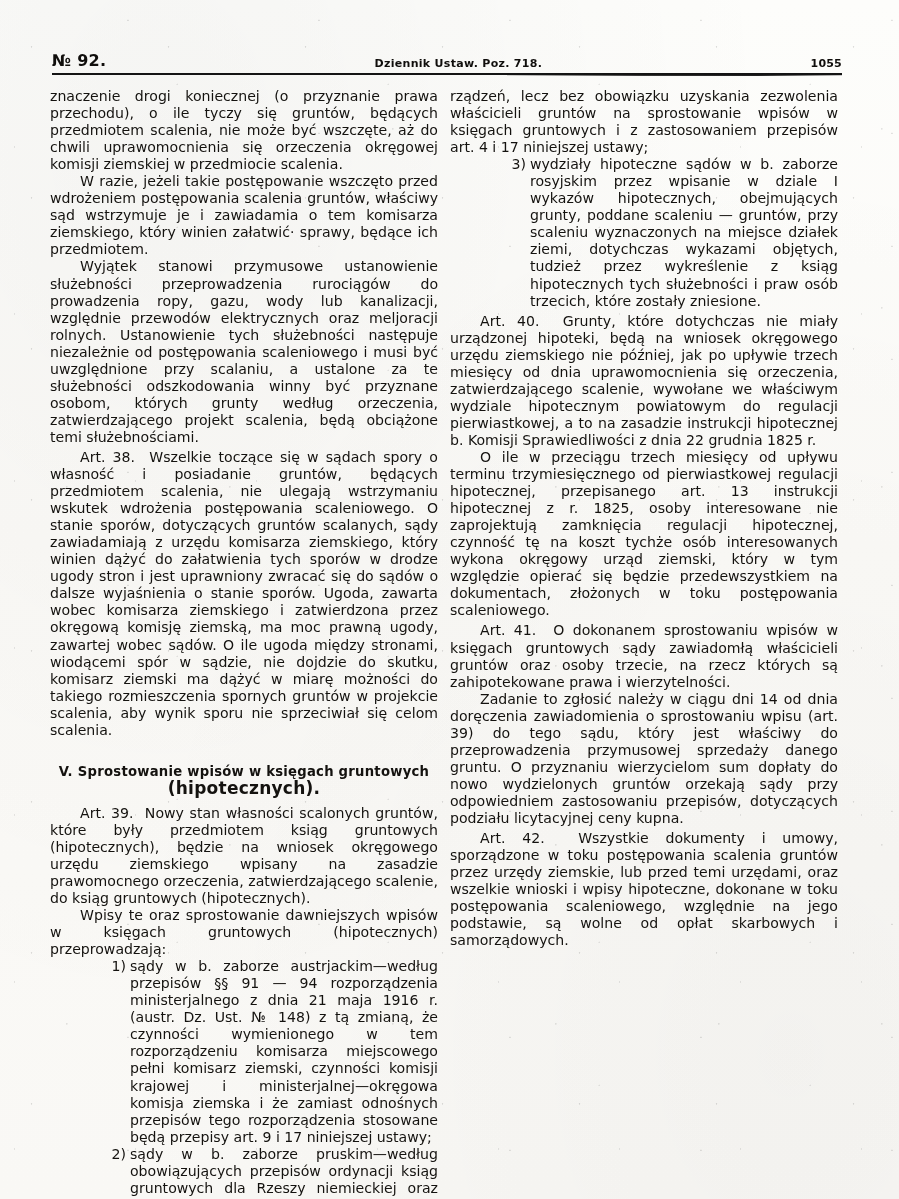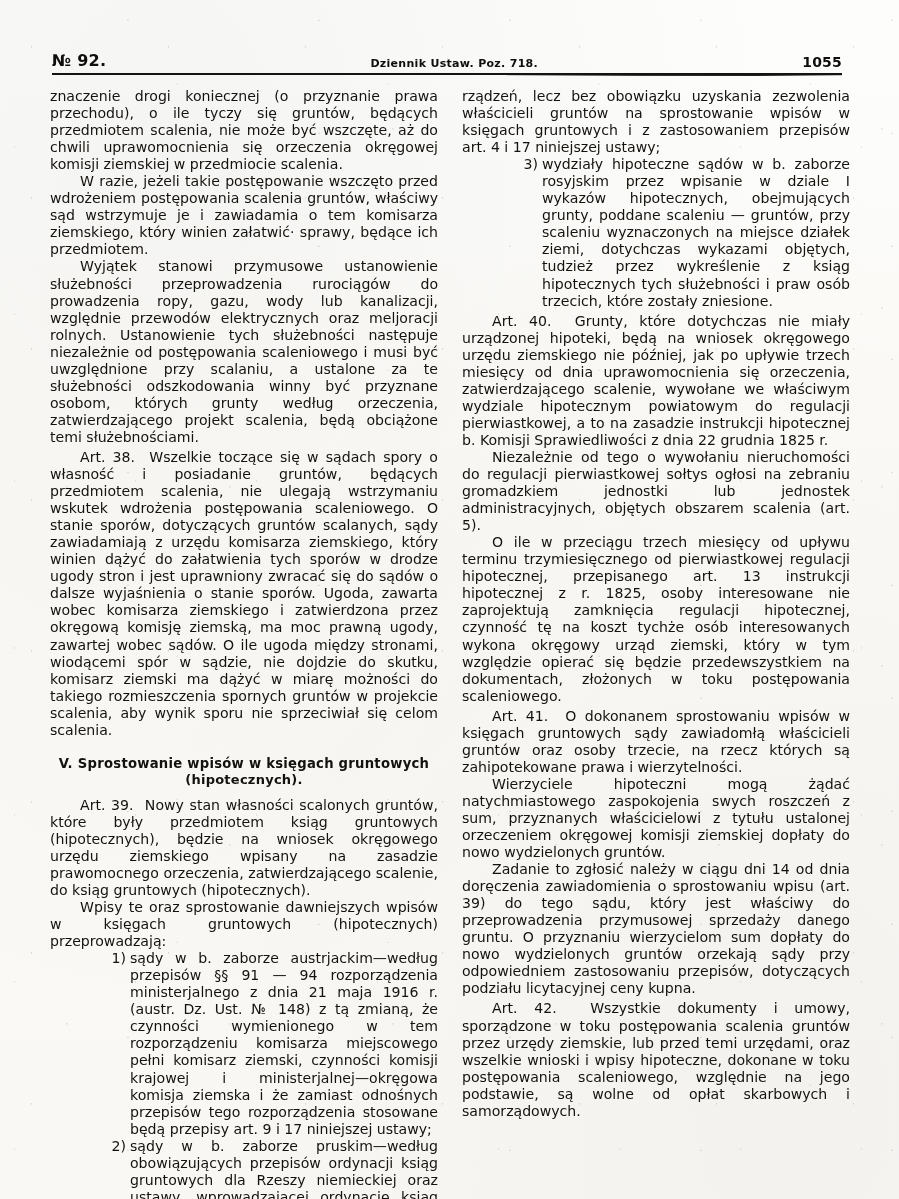--- a/index.html
+++ b/index.html
@@ -41,21 +41,21 @@
     display: flex;
     align-items: flex-end;
     justify-content: space-between;
     font-weight: bold;
     font-size: 16.5px;
     letter-spacing: 0.2px;
     color: #100e0c;
   }
   .runhead .issue   { font-size: 16px; }
   .runhead .center  { font-size: 11px; letter-spacing: 0.3px; }
-  .runhead .pageno  { font-size: 14px; }
+  .runhead .pageno  { font-size: 11px; }
 
   .rule {
     position: absolute;
     left: 52px;
     top: 73px;
     width: 790px;
     height: 2px;
     background: #141414;
   }
   .rule::after {
@@ -70,21 +70,21 @@
   }
 
   
   .columns {
     position: absolute;
     left: 50px;
     top: 88px;
     width: 800px;
     height: 1075px;
     display: flex;
-    gap: 24px;
+    gap: 12px;
   }
   .col {
     width: 388px;
     font-size: 14.1px;
     line-height: 17.05px;
     text-align: justify;
     text-justify: inter-word;
     hyphens: manual;
   }
 
@@ -93,29 +93,29 @@
     text-indent: 30px;
     text-align: justify;
   }
   p.body.noindent { text-indent: 0; }
   p.art { margin: 0; text-indent: 30px; text-align: justify; }
   p.art .artno { font-weight: normal; }
   .gap { height: 3px; }
 
   
   .sechead {
-    margin: 17px 0 9px 0;
+    margin: 25px 0 9px 0;
     text-align: center;
     font-weight: bold;
     font-size: 13.2px;
     line-height: 16px;
     letter-spacing: 0.25px;
   }
   .sechead .num { margin-right: 5px; }
-  .sechead .sub { display: block; font-size: 13px; }
+  .sechead .sub { display: block; font-size: 17px; }
 
   
   ol.numlist {
     margin: 0;
     padding: 0;
     list-style: none;
   }
   ol.numlist > li {
     position: relative;
     padding-left: 28px;
@@ -203,29 +203,27 @@
           <span class="marker">3)</span>
           <span>wydziały hipoteczne sądów w b. zaborze rosyjskim przez wpisanie w dziale I wykazów hipotecznych, obejmujących grunty, poddane scaleniu — gruntów, przy scaleniu wyznaczonych na miejsce działek ziemi, dotychczas wykazami objętych, tudzież przez wykreślenie z ksiąg hipotecznych tych służebności i praw osób trzecich, które zostały zniesione.</span>
         </li>
       </ol>
 
       <div class="gap"></div>
 
       <p class="art"><span class="artno">Art. 40.</span>&nbsp;&nbsp;<span>Grunty, które dotychczas nie miały urządzonej hipoteki, będą na wniosek okręgowego urzędu ziemskiego nie później, jak po upływie trzech miesięcy od dnia uprawomocnienia się orzeczenia, zatwierdzającego scalenie, wywołane we właściwym wydziale hipotecznym powiatowym do regulacji pierwiastkowej, a to na zasadzie instrukcji hipotecznej b. Komisji Sprawiedliwości z dnia 22 grudnia 1825 r.</span></p>
 
 
-      <p class="body">Niezależnie od tego o wywołaniu nieruchomości do regulacji pierwiastkowej sołtys ogłosi na zebraniu gromadzkiem jednostki lub jednostek administracyjnych, objętych obszarem scalenia (art. 5).</p>
 
       <p class="body">O ile w przeciągu trzech miesięcy od upływu terminu trzymiesięcznego od pierwiastkowej regulacji hipotecznej, przepisanego art. 13 instrukcji hipotecznej z r. 1825, osoby interesowane nie zaprojektują zamknięcia regulacji hipotecznej, czynność tę na koszt tychże osób interesowanych wykona okręgowy urząd ziemski, który w tym względzie opierać się będzie przedewszystkiem na dokumentach, złożonych w toku postępowania scaleniowego.</p>
 
       <div class="gap"></div>
 
       <p class="art"><span class="artno">Art. 41.</span>&nbsp;&nbsp;<span>O dokonanem sprostowaniu wpisów w księgach gruntowych sądy zawiadomłą właścicieli gruntów oraz osoby trzecie, na rzecz których są zahipotekowane prawa i wierzytelności.</span></p>
 
-      <p class="body">Wierzyciele hipoteczni mogą żądać natychmiastowego zaspokojenia swych roszczeń z sum, przyznanych właścicielowi z tytułu ustalonej orzeczeniem okręgowej komisji ziemskiej dopłaty do nowo wydzielonych gruntów.</p>
 
       <p class="body">Zadanie to zgłosić należy w ciągu dni 14 od dnia doręczenia zawiadomienia o sprostowaniu wpisu (art. 39) do tego sądu, który jest właściwy do przeprowadzenia przymusowej sprzedaży danego gruntu. O przyznaniu wierzycielom sum dopłaty do nowo wydzielonych gruntów orzekają sądy przy odpowiedniem zastosowaniu przepisów, dotyczących podziału licytacyjnej ceny kupna.</p>
 
       <div class="gap"></div>
 
       <p class="art"><span class="artno">Art. 42.</span>&nbsp;&nbsp;<span>Wszystkie dokumenty i umowy, sporządzone w toku postępowania scalenia gruntów przez urzędy ziemskie, lub przed temi urzędami, oraz wszelkie wnioski i wpisy hipoteczne, dokonane w toku postępowania scaleniowego, względnie na jego podstawie, są wolne od opłat skarbowych i samorządowych.</span></p>
 
     </div>
   </div>
 

